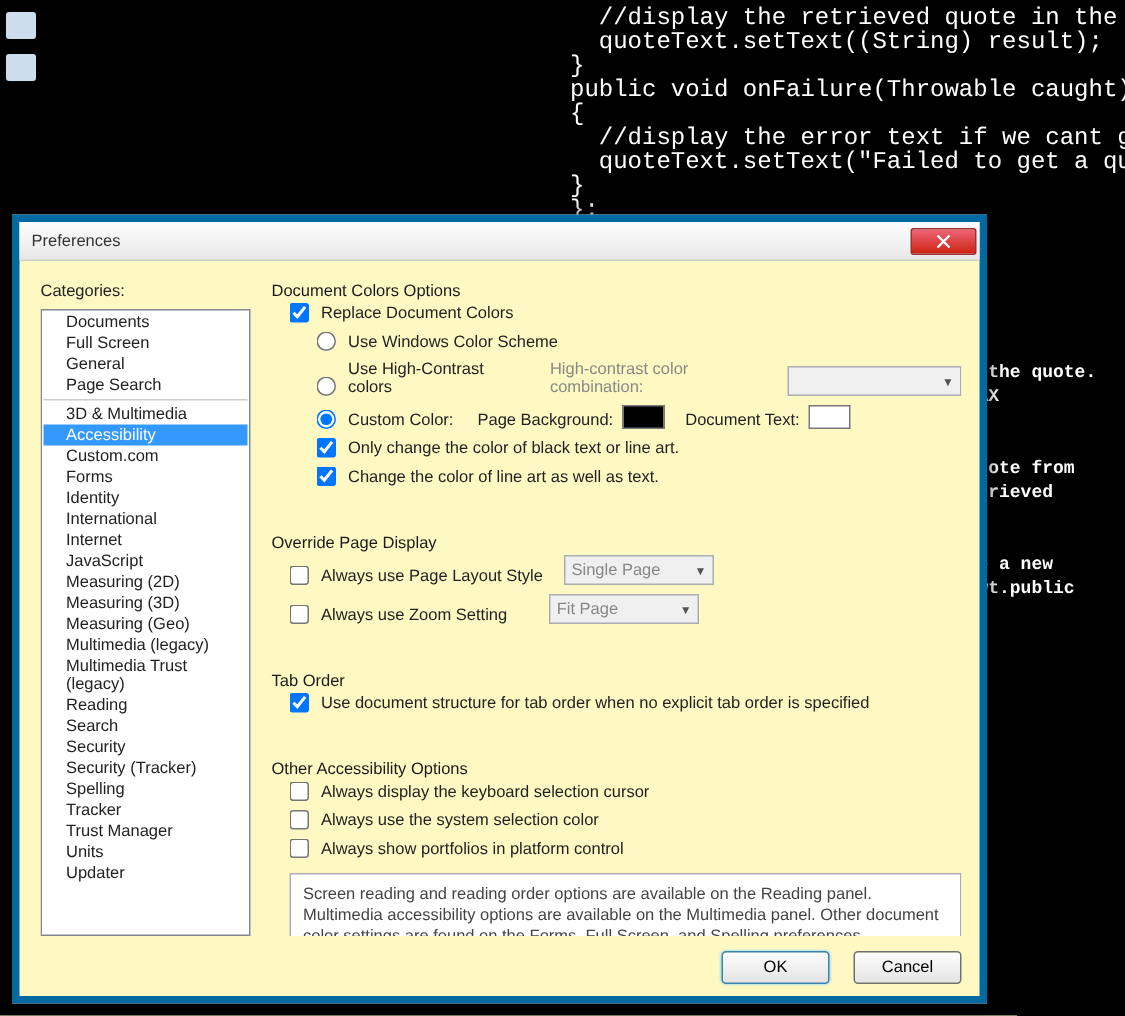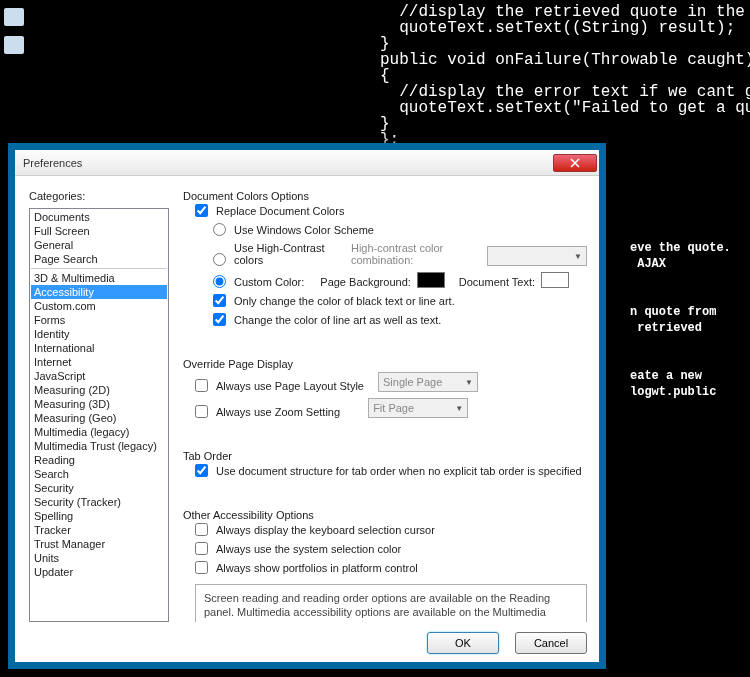--- a/index.html
+++ b/index.html
@@ -1,30 +1,30 @@
 <!DOCTYPE html>
 <html><head>
 <meta charset="utf-8">
 <style>
 *{box-sizing:border-box;margin:0;padding:0;font-family:"Segoe UI",Tahoma,sans-serif;font-size:11px}
 body{background:#000;width:750px;height:677px;position:relative;overflow:hidden}
 .code-bg{position:absolute;top:0;left:0;right:0;color:#fff;font-family:"Courier New",monospace;font-size:16px;line-height:16px;white-space:pre;padding-left:380px;padding-top:4px;font-weight:normal}
 .code-bg2{position:absolute;top:240px;right:0;color:#fff;font-family:"Courier New",monospace;font-size:12px;line-height:16px;white-space:pre;font-weight:bold;text-align:left;width:120px}
 .desktop-icons{position:absolute;top:8px;left:4px}
 .desktop-icons div{width:20px;height:18px;background:#cde;margin-bottom:10px;border-radius:2px}
-.dialog{position:absolute;top:143px;left:8px;width:598px;height:526px;background:#ffffff;border:7px solid #0369a1;box-shadow:0 0 12px rgba(0,0,0,.7)}
+.dialog{position:absolute;top:143px;left:8px;width:650px;height:526px;background:#fef9c3;border:5px solid #0369a1;box-shadow:0 0 12px rgba(0,0,0,.7)}
 .titlebar{height:26px;background:linear-gradient(#fdfdfd,#e8e8e8);border-bottom:1px solid #ccc;display:flex;align-items:center;padding:0 2px 0 8px}
 .titlebar .title{flex:1;color:#333}
 .close-btn{width:44px;height:18px;background:linear-gradient(#e67,#c21);border:1px solid #933;border-radius:2px;display:flex;align-items:center;justify-content:center;color:#fff;font-weight:bold;cursor:pointer}
 .body{display:flex;padding:14px 12px 8px 14px;height:calc(100% - 26px);flex-direction:column}
 .main{display:flex;flex:1;gap:14px;overflow:hidden}
 .left{width:140px;display:flex;flex-direction:column}
 .cat-label{margin-bottom:6px;color:#222}
 .cat-list{flex:1;border:1px solid #828790;background:#fff;overflow:auto;padding:1px}
-.cat-list div{padding:1px 3px;cursor:pointer;color:#222}
+.cat-list div{padding:1px 15px;cursor:pointer;color:#222}
 .cat-list div.sel{background:#3399ff;color:#fff}
 .cat-list .sep{height:1px;background:#ccc;margin:2px 0;padding:0;cursor:default}
 .right{flex:1;display:flex;flex-direction:column;gap:14px;color:#222;overflow:hidden}
 .group-title{color:#1a1a1a;margin-bottom:2px}
 .group{display:flex;flex-direction:column;gap:6px;padding-left:12px}
 .row{display:flex;align-items:flex-end;gap:6px}
 .row.indent{padding-left:18px}
 input[type=checkbox],input[type=radio]{margin-right:2px;cursor:pointer}
 label{cursor:default}
 .disabled{color:#888}

